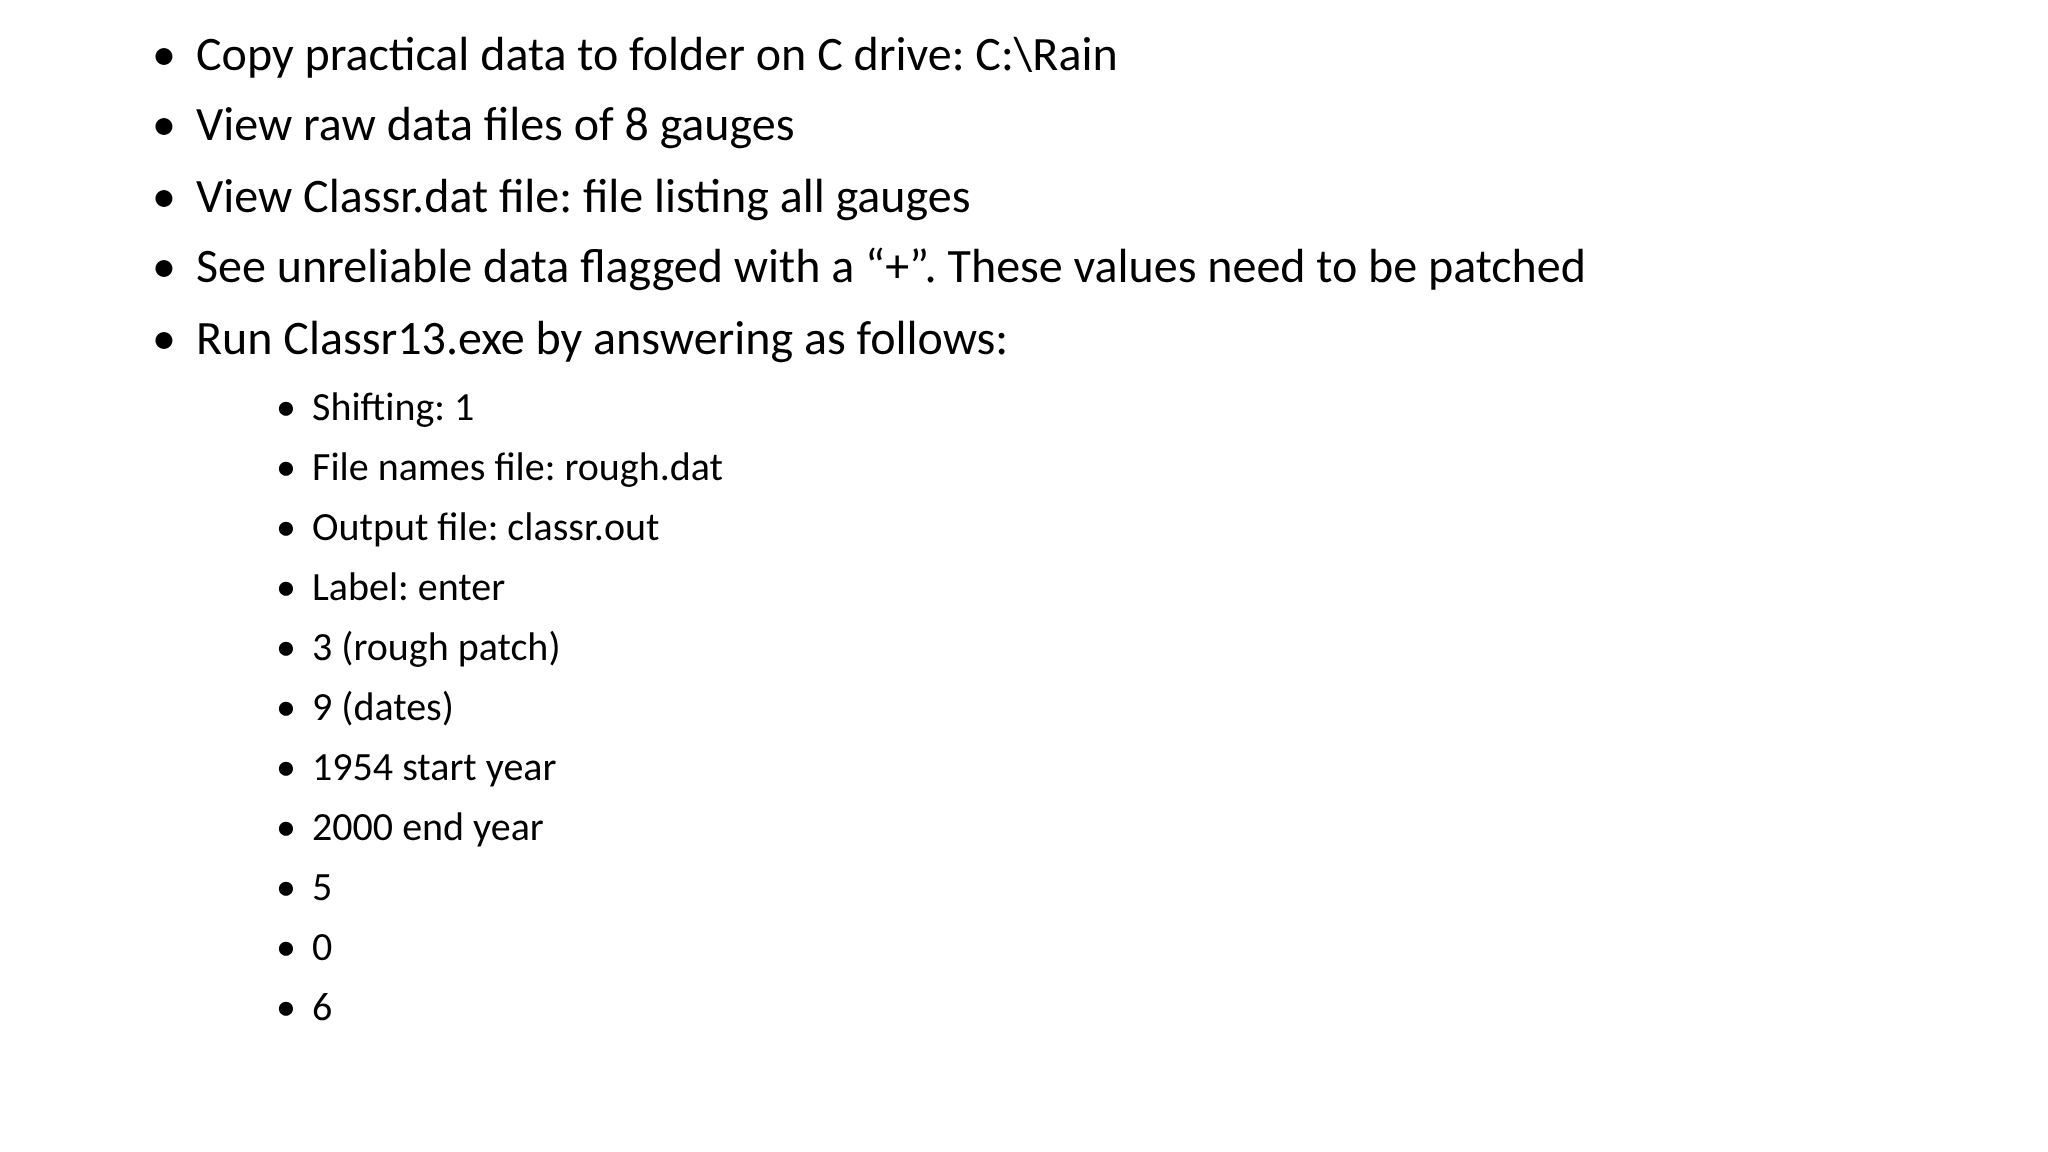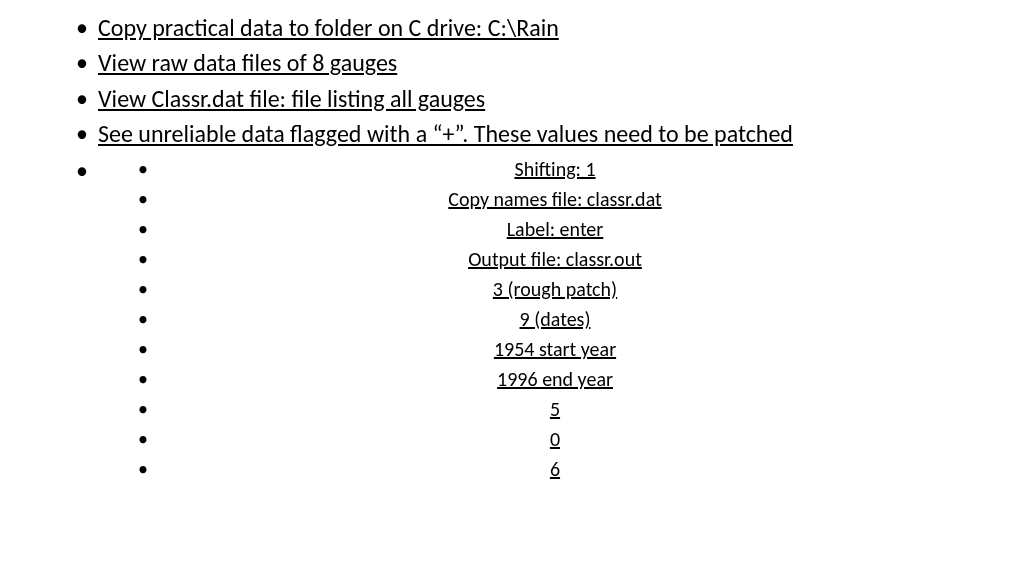--- a/index.html
+++ b/index.html
@@ -10,21 +10,20 @@
     body {
       width: 1024px;
       height: 576px;
       background: #ffffff;
       font-family: Calibri, "Segoe UI", Arial, sans-serif;
       color: #000000;
       padding: 12px 70px 12px 70px;
     }
     ul.main-list {
       list-style: none;
-      text-decoration: underline;
     }
     ul.main-list > li {
       position: relative;
       padding-left: 28px;
       font-size: 24px;
       line-height: 1.35;
       margin-bottom: 3px;
     }
     ul.main-list > li::before {
       content: "•";
@@ -37,21 +36,20 @@
       list-style: none;
       margin-top: 4px;
       margin-left: 36px;
     }
     ul.sub-list > li {
       position: relative;
       padding-left: 22px;
       font-size: 20px;
       line-height: 1.4;
       margin-bottom: 2px;
-      text-align: center;
     }
     ul.sub-list > li::before {
       content: "•";
       position: absolute;
       left: 4px;
       top: 0;
       font-size: 20px;
     }
   </style>
 </head>
@@ -64,27 +62,28 @@
   <li>
     <span>View raw data files of 8 gauges</span>
   </li>
   <li>
     <span>View Classr.dat file: file listing all gauges</span>
   </li>
   <li>
     <span>See unreliable data flagged with a “+”. These values need to be patched</span>
   </li>
   <li>
+    <span>Run Classr13.exe by answering as follows:</span>
     <ul class="sub-list">
       <li><span>Shifting: 1</span></li>
-      <li><span>Copy names file: classr.dat</span></li>
+      <li><span>File names file: rough.dat</span></li>
+      <li><span>Output file: classr.out</span></li>
       <li><span>Label: enter</span></li>
-      <li><span>Output file: classr.out</span></li>
       <li><span>3 (rough patch)</span></li>
       <li><span>9 (dates)</span></li>
       <li><span>1954 start year</span></li>
-      <li><span>1996 end year</span></li>
+      <li><span>2000 end year</span></li>
       <li><span>5</span></li>
       <li><span>0</span></li>
       <li><span>6</span></li>
     </ul>
   </li>
 </ul>
 
 </body></html>

